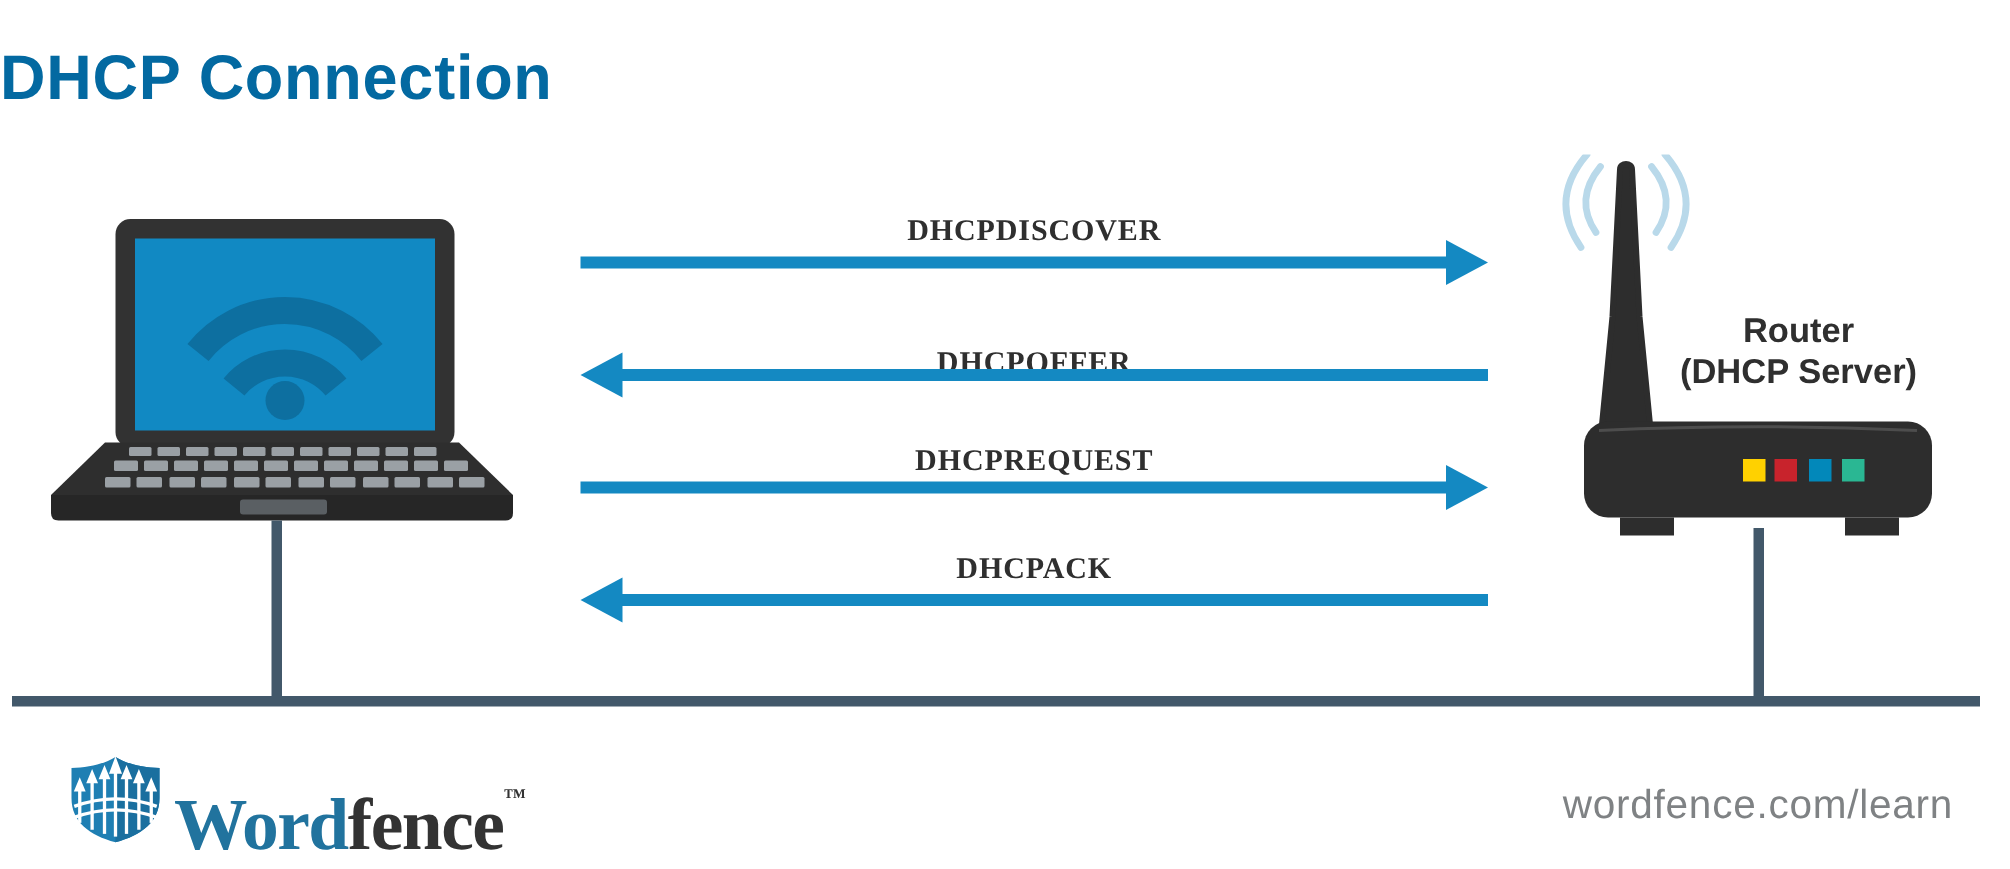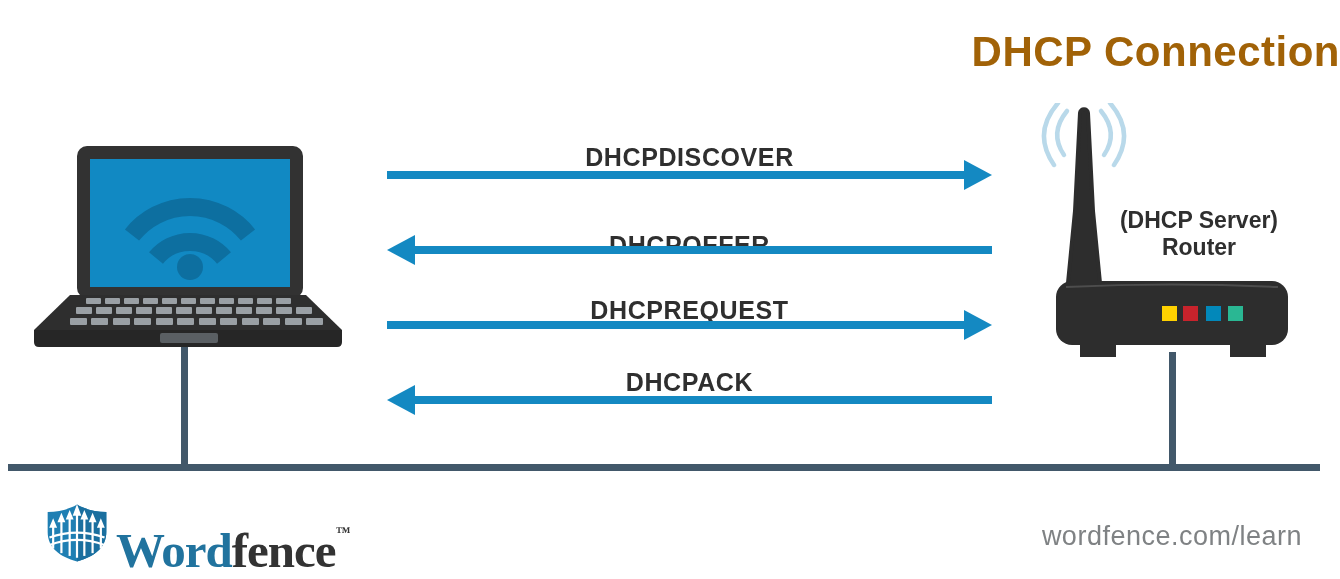--- a/index.html
+++ b/index.html
@@ -3,27 +3,27 @@
 <meta charset="utf-8">
 <style>
   html,body { margin:0; padding:0; }
   body {
     width:1340px; height:579px; position:relative; overflow:hidden;
     background:#ffffff; font-family:"Liberation Sans", sans-serif;
   }
   .abs { position:absolute; }
 
   .title {
-    top:28px; left:0; right:0; text-align:right;
-    font-size:42px; font-weight:bold; color:#a16207; letter-spacing:0.5px;
+    top:28px; left:0; right:0; text-align:left;
+    font-size:42px; font-weight:bold; color:#0369a1; letter-spacing:0.5px;
   }
 
   .msg-label {
     left:387px; width:605px; text-align:center;
-    font-size:25px; font-weight:bold; color:#2f2f2f; letter-spacing:0.6px;
+    font-size:20px; font-weight:bold; color:#2f2f2f; letter-spacing:0.6px;font-family:Liberation Serif, serif;
   }
   .arrow { left:387px; width:605px; height:30px; }
   .shaft { position:absolute; top:11px; height:8px; background:#1489c2; }
   .head  { position:absolute; top:0; width:0; height:0;
            border-top:15px solid transparent; border-bottom:15px solid transparent; }
   .arrow.right .shaft { left:0; right:25px; }
   .arrow.right .head  { right:0; border-left:28px solid #1489c2; }
   .arrow.left  .shaft { left:25px; right:0; }
   .arrow.left  .head  { left:0; border-right:28px solid #1489c2; }
 
@@ -148,22 +148,22 @@
   <rect x="122" y="203" width="15" height="15" fill="#ffd100"></rect>
   <rect x="143" y="203" width="15" height="15" fill="#c8232c"></rect>
   <rect x="166" y="203" width="15" height="15" fill="#0288ba"></rect>
   <rect x="188" y="203" width="15" height="15" fill="#2ab793"></rect>
 
   <rect x="40" y="242" width="36" height="12" fill="#2d2d2d"></rect>
   <rect x="190" y="242" width="36" height="12" fill="#2d2d2d"></rect>
 </svg>
 
 <div class="abs router-label">
+  <div>Router</div>
   <div>(DHCP Server)</div>
-  <div>Router</div>
 </div>
 
 <div class="abs connector-v" style="left:181px; top:347px; height:120px"></div>
 <div class="abs connector-v" style="left:1169px; top:352px; height:115px"></div>
 <div class="abs connector-h" style="left:8px; top:464px; width:1312px"></div>
 
 <svg class="abs" style="left:44px; top:502px" width="66" height="62" viewBox="0 0 72 66">
   <path d="M36,2 C44,7 56,10 68,10 L68,32 C68,49 55,59 36,64 C17,59 4,49 4,32 L4,10 C16,10 28,7 36,2 Z" fill="#1f7fb3"></path>
   <path d="M36,2 C44,7 56,10 68,10 L68,32 C68,49 55,59 36,64 L36,2 Z" fill="#1a6f9f"></path>
   <g stroke="#ffffff" stroke-width="2.4" fill="#ffffff">

